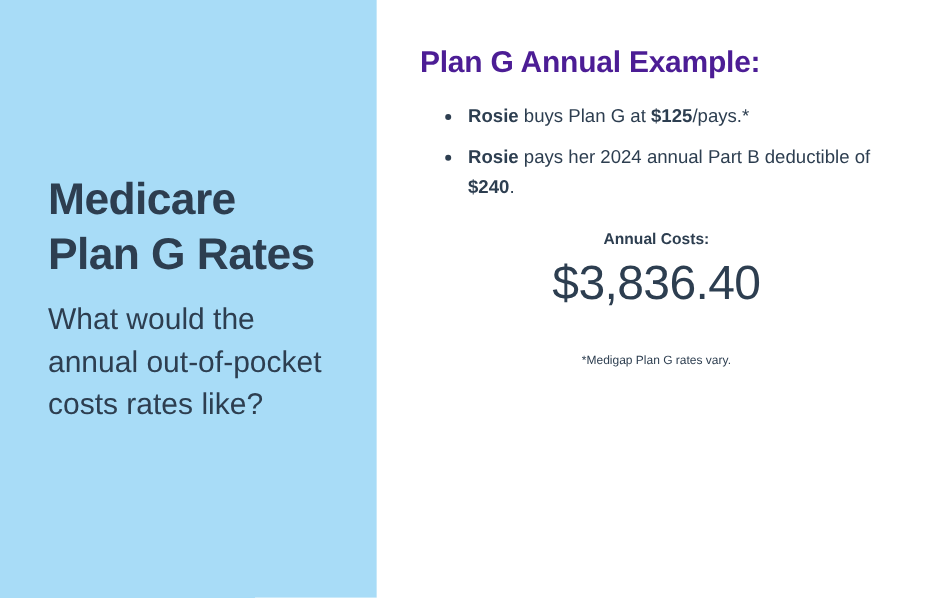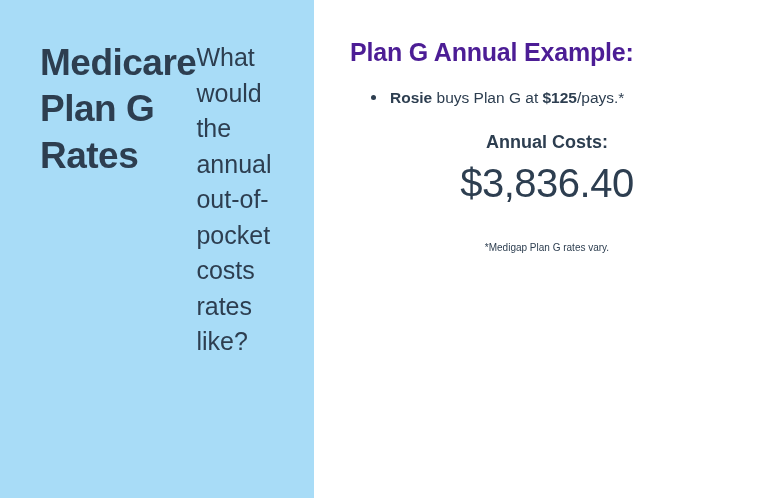--- a/index.html
+++ b/index.html
@@ -20,21 +20,21 @@
     display: flex;
   }
   
   .left-panel {
     width: 314px;
     height: 498px;
     background: #a8dcf7;
     box-sizing: border-box;
     padding: 40px;
     display: flex;
-    flex-direction: row;
+    flex-direction: column;
     justify-content: center;
   }
   .left-title {
     font-size: 37px;
     line-height: 1.25;
     font-weight: bold;
     color: #2d3e50;
     letter-spacing: -0.5px;
     margin: 0 0 14px 0;
   }
@@ -88,21 +88,21 @@
     width: 5px;
     height: 5px;
     border-radius: 50%;
     background: #2d3e50;
   }
   .bullet b {
     font-weight: bold;
   }
   .annual-label {
     text-align: center;
-    font-size: 18px;
+    font-size: 13px;
     font-weight: bold;
     color: #2d3e50;
     margin: 22px 0 0 0;
   }
   .annual-total {
     text-align: center;
     font-size: 40px;
     font-weight: normal;
     color: #2d3e50;
     letter-spacing: -0.5px;
@@ -133,20 +133,23 @@
   </div>
 
   <div class="right-panel">
 
     <h2 class="right-title">Plan G Annual Example:</h2>
 
     <ul class="bullets">
       <li class="bullet">
         <b>Rosie</b><span> buys Plan G at </span><b>$125</b><span>/pays.*</span>
       </li>
+      <li class="bullet">
+        <b>Rosie</b><span> pays her 2024 annual Part B deductible of </span><b>$240</b><span>.</span>
+      </li>
     </ul>
 
     <p class="annual-label">Annual Costs:</p>
     <p class="annual-total">$3,836.40</p>
 
     <p class="footnote">*Medigap Plan G rates vary.</p>
 
   </div>
 </div>
 

